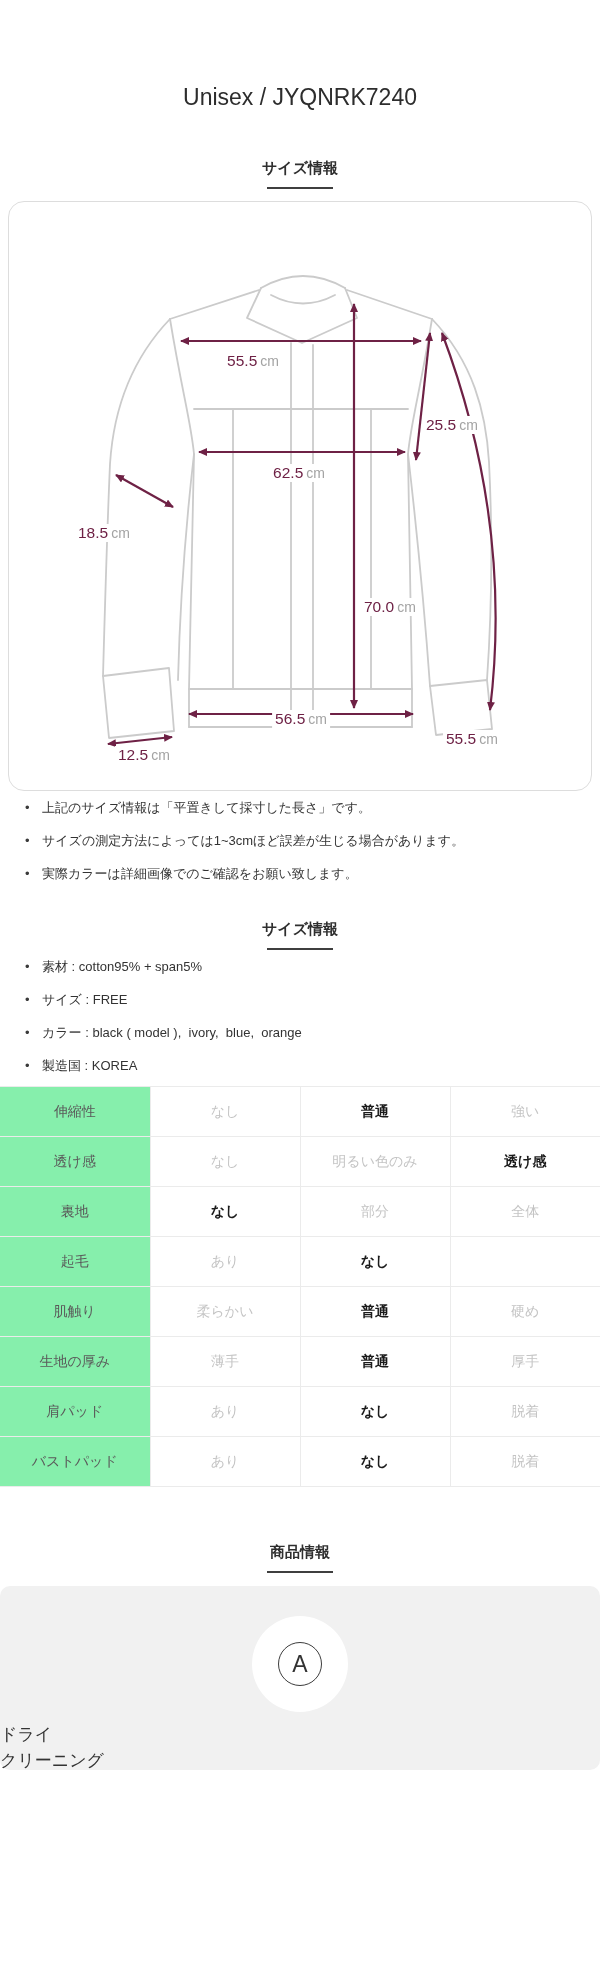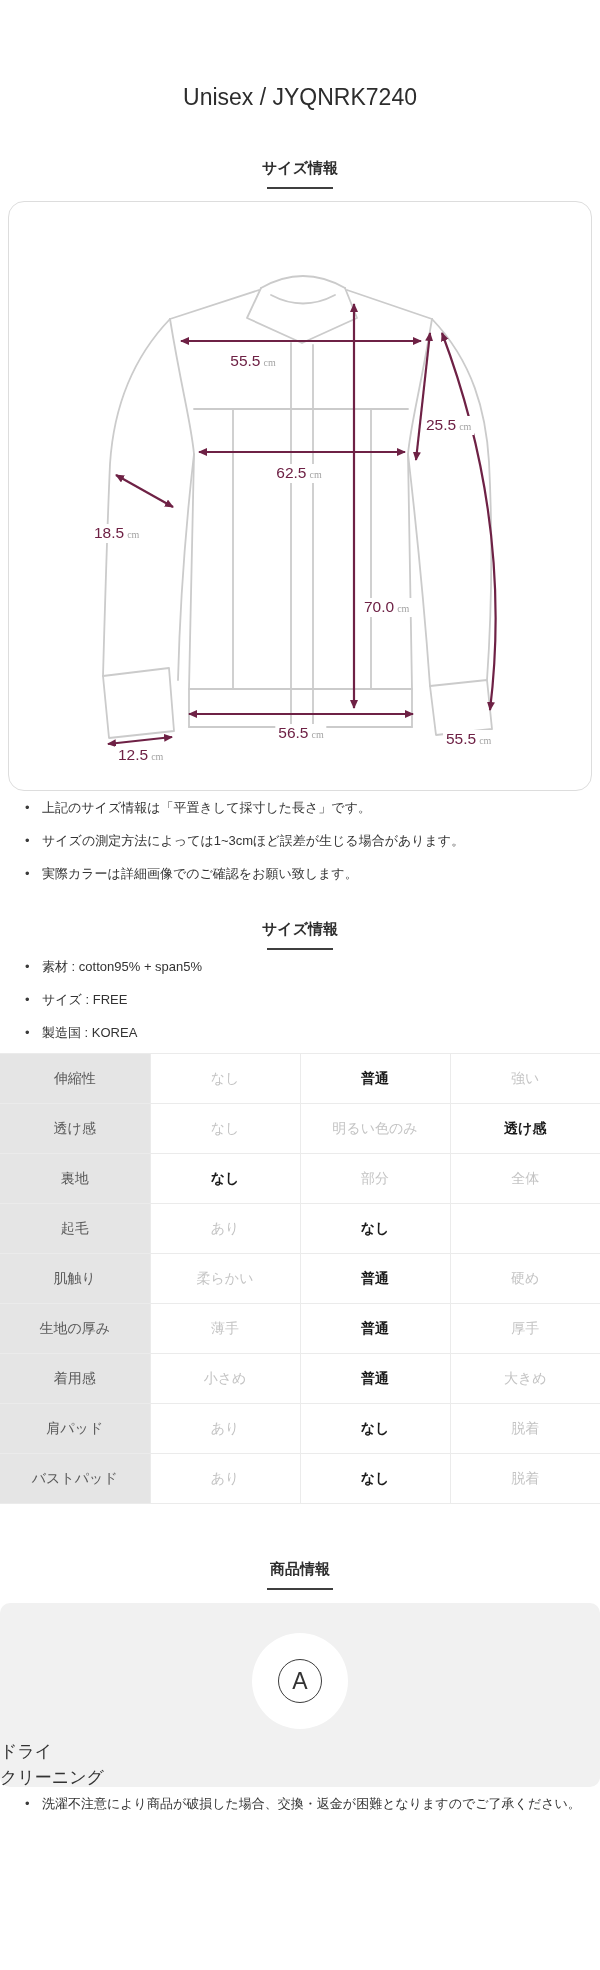--- a/index.html
+++ b/index.html
@@ -14,46 +14,46 @@
   .head-2{margin-top:30px;}
   .head-3{margin-top:56px;}
 
   
   .diagram-box{position:relative;margin:12px 8px 0;height:588px;
                border:1px solid #ddd;border-radius:16px;background:#fff;}
   .diagram-box svg{position:absolute;left:0;top:0;}
   .m{position:absolute;font-size:15.5px;line-height:17px;background:#fff;
      padding:0 3px;white-space:nowrap;z-index:2;}
   .m .v{color:#6E2145;font-weight:500;}
-  .m .u{color:#a3a3a3;font-size:10px;margin-left:3px;font-family:Liberation Serif, serif;}
+  .m .u{color:#a3a3a3;font-size:14px;margin-left:3px;}
   .m0{left:244px;top:150px;transform:translateX(-50%);}
   .m1{left:414px;top:214px;}
   .m2{left:290px;top:262px;transform:translateX(-50%);}
-  .m3{left:82px;top:322px;}
+  .m3{left:66px;top:322px;}
   .m4{left:352px;top:396px;}
-  .m5{left:292px;top:522px;transform:translateX(-50%);}
+  .m5{left:292px;top:508px;transform:translateX(-50%);}
   .m6{left:434px;top:528px;}
   .m7{left:106px;top:544px;}
 
   
   ul.notes{list-style:none;margin:0;padding:0 18px 0 25px;font-size:13px;color:#333;}
   ul.notes li{position:relative;padding-left:17px;line-height:33px;white-space:pre-wrap;}
   ul.notes li::before{content:"\2022";position:absolute;left:0;color:#3a3a3a;}
   .notes-1{margin-top:16px;}
   .notes-2{margin-top:8px;}
   .notes-care{margin-top:24px;}
   .notes-care li{line-height:31px;}
 
   
   table.spec{width:600px;margin-top:4px;border-collapse:collapse;table-layout:fixed;font-size:14px;}
   table.spec td{height:49px;text-align:center;vertical-align:middle;
                 border:1px solid #ebebeb;padding:0 4px;}
   table.spec tr td:first-child{border-left:none;}
   table.spec tr td:last-child{border-right:none;}
-  td.lbl{background:#e5e5e5;color:#5a5a5a;}
+  td.lbl{background:#86efac;color:#5a5a5a;}
   td.sel{color:#1b1b1b;font-weight:bold;}
   td.unsel{color:#c4c4c4;}
 
   
   .care-box{margin-top:13px;height:184px;background:#f1f1f1;border-radius:10px;}
   .care-circle{width:96px;height:96px;border-radius:50%;background:#fff;
                margin:0 auto;position:relative;top:30px;
                display:flex;align-items:center;justify-content:center;}
   .care-sym{width:42px;height:42px;border:1.5px solid #3d3d3d;border-radius:50%;
             display:flex;align-items:center;justify-content:center;
@@ -132,20 +132,21 @@
   </ul>
 
 <div class="sec-head head-2">
   <span>サイズ情報</span>
   <div class="bar"></div>
 </div>
 
 <ul class="notes notes-2">
     <li>素材 : cotton95% + span5%</li>
     <li>サイズ : FREE</li>
+    <li>カラー : black ( model ),  ivory,  blue,  orange</li>
     <li>製造国 : KOREA</li>
   </ul>
 
 <table class="spec">
   <tbody>
       <tr>
         <td class="lbl">伸縮性</td>
         <td class="unsel">なし</td>
         <td class="sel">普通</td>
         <td class="unsel">強い</td>
@@ -172,26 +173,20 @@
         <td class="lbl">肌触り</td>
         <td class="unsel">柔らかい</td>
         <td class="sel">普通</td>
         <td class="unsel">硬め</td>
       </tr>
       <tr>
         <td class="lbl">生地の厚み</td>
         <td class="unsel">薄手</td>
         <td class="sel">普通</td>
         <td class="unsel">厚手</td>
-      </tr>
-      <tr>
-        <td class="lbl">着用感</td>
-        <td class="unsel">小さめ</td>
-        <td class="sel">普通</td>
-        <td class="unsel">大きめ</td>
       </tr>
       <tr>
         <td class="lbl">肩パッド</td>
         <td class="unsel">あり</td>
         <td class="sel">なし</td>
         <td class="unsel">脱着</td>
       </tr>
       <tr>
         <td class="lbl">バストパッド</td>
         <td class="unsel">あり</td>
@@ -210,14 +205,13 @@
   <div class="care-circle">
     <div class="care-sym">A</div>
   </div>
   <div class="care-label">
     <div>ドライ</div>
     <div>クリーニング</div>
   </div>
 </div>
 
 <ul class="notes notes-care">
-    <li>洗濯不注意により商品が破損した場合、交換・返金が困難となりますのでご了承ください。</li>
   </ul>
 
 </body></html>

